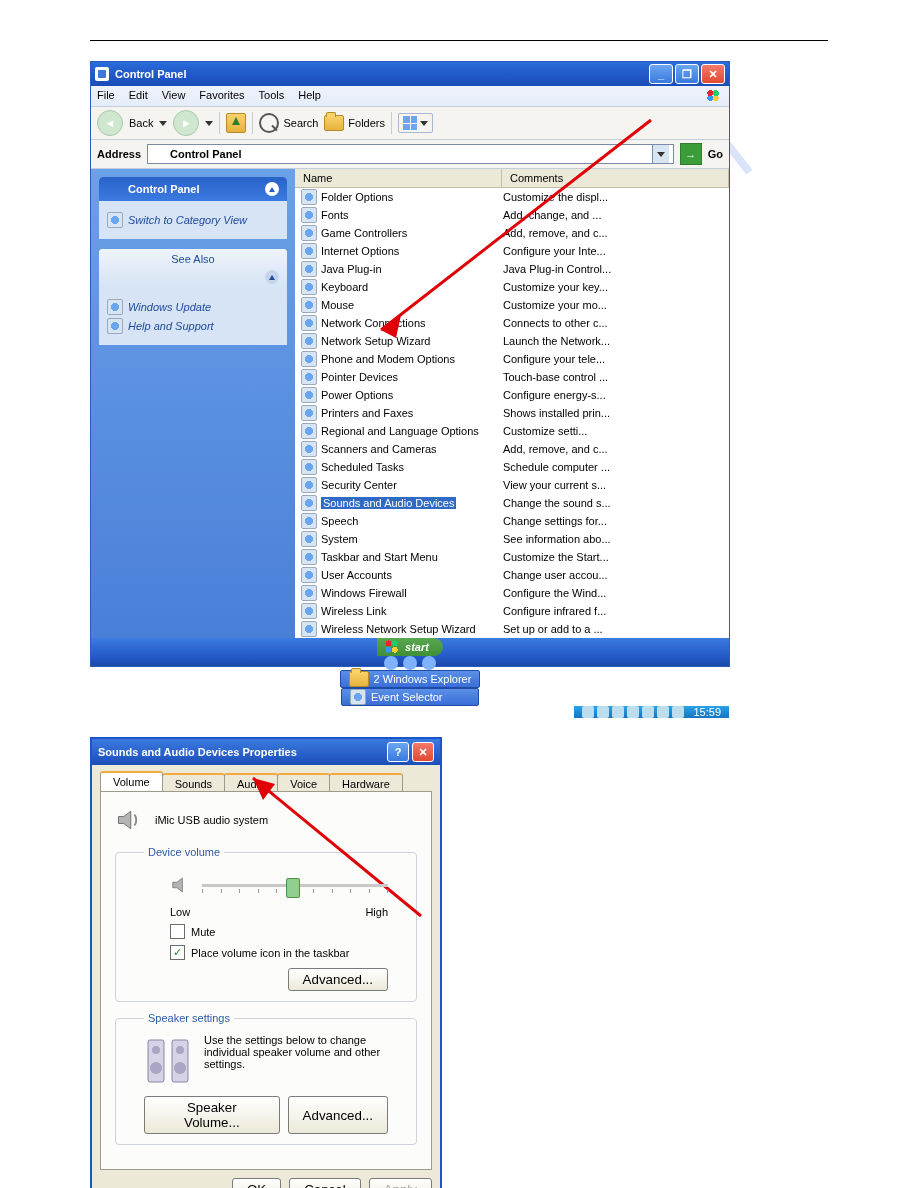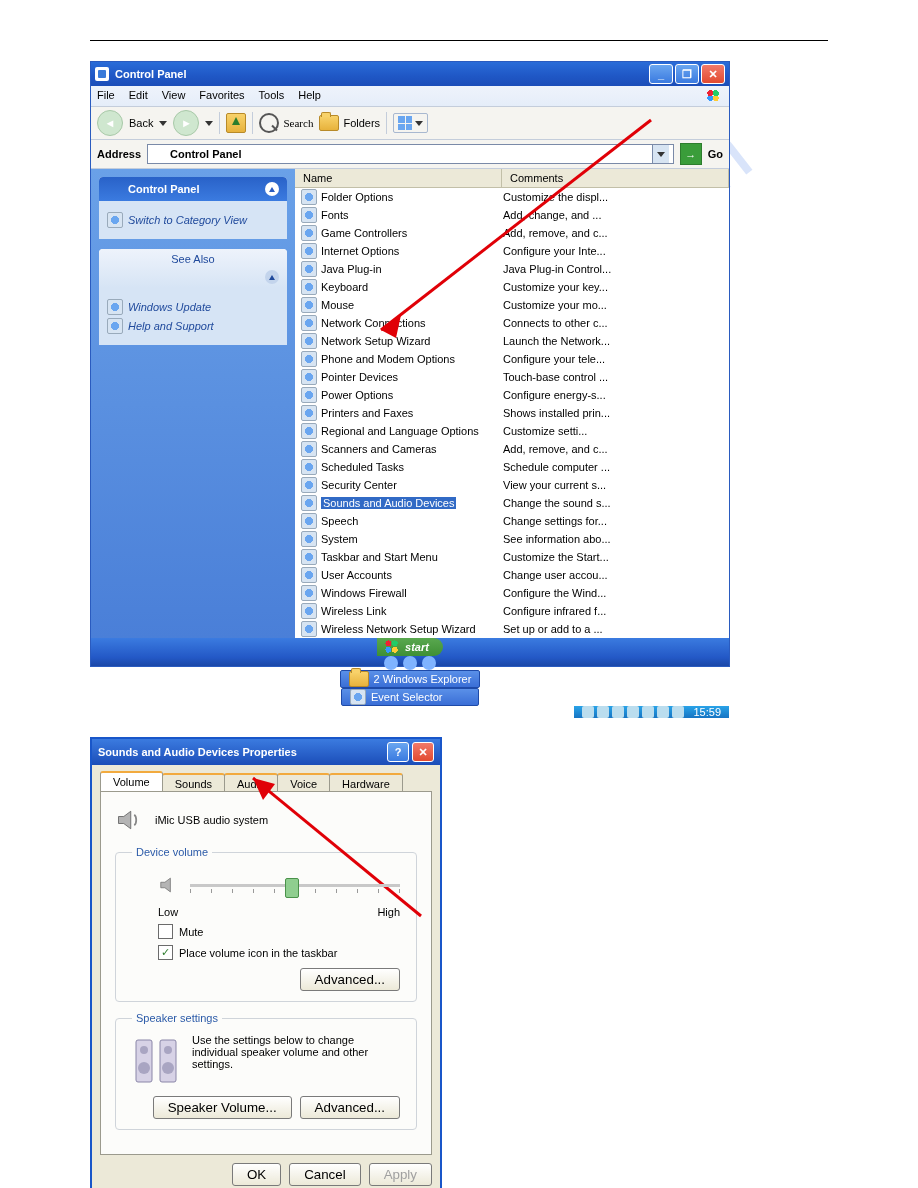--- a/index.html
+++ b/index.html
@@ -59,21 +59,21 @@
   .toolbar {
     background:#f5f4f0;
     border-bottom:1px solid #c4cddb;
     padding:3px 6px;
     display:flex; align-items:center; gap:6px;
     font-size:11px;
   }
   .tb-btn-round { width:24px; height:24px; border-radius:50%; background:radial-gradient(circle at 35% 30%, #7ec97e, #3a9d3a 70%); border:1px solid #2d7d2d; display:flex; align-items:center; justify-content:center; color:#fff; }
   .tb-btn-round.disabled { background:#cfe7cf; border-color:#a8c9a8; }
   .tb-sep { width:1px; height:22px; background:#c4cddb; }
-  .tb-search { display:flex; align-items:center; gap:4px;font-family:Liberation Serif, serif; }
+  .tb-search { display:flex; align-items:center; gap:4px; }
   .tb-folders { display:flex; align-items:center; gap:4px; }
   .mag { width:16px;height:16px;border:2px solid #555;border-radius:50%;position:relative; }
   .mag::after{content:"";position:absolute;width:7px;height:2px;background:#555;left:10px;top:12px;transform:rotate(45deg);}
   .folder-ic{width:18px;height:14px;background:linear-gradient(#f8d26a,#e7b23c);border:1px solid #b88a28;border-radius:2px;position:relative;}
   .folder-ic::before{content:"";position:absolute;top:-4px;left:1px;width:8px;height:4px;background:#f8d26a;border:1px solid #b88a28;border-bottom:none;border-radius:2px 2px 0 0;}
   .up-ic{width:18px;height:18px;background:linear-gradient(#f8d26a,#e7b23c);border:1px solid #b88a28;border-radius:2px;position:relative;}
   .up-ic::after{content:"";position:absolute;left:5px;top:3px;width:0;height:0;border-left:4px solid transparent;border-right:4px solid transparent;border-bottom:8px solid #2d7d2d;}
   .views-btn{display:flex;align-items:center;gap:3px;border:1px solid #a8b8d0;padding:2px 4px;border-radius:2px;}
   .views-grid{width:14px;height:14px;display:grid;grid-template:repeat(2,1fr)/repeat(2,1fr);gap:1px;}
   .views-grid span{background:#6aa6f0;}
@@ -134,21 +134,21 @@
 
   .tabs{display:flex;margin:6px 8px 0 8px;}
   .tab{padding:3px 12px;background:#ece9d8;border:1px solid #9b9a8d;border-bottom:none;border-radius:3px 3px 0 0;margin-right:-1px;position:relative;}
   .tab.active{background:#fff;z-index:2;border-top:2px solid #f2aa3e;}
   .tab:not(.active){top:2px;border-top:2px solid #f2aa3e;}
   .tab-panel{margin:0 8px 8px 8px;background:#fcfcfa;border:1px solid #9b9a8d;padding:14px;position:relative;}
 
   .dev-row{display:flex;align-items:center;gap:12px;margin-bottom:12px;}
   .spk-ic{width:28px;height:28px;}
   .spk-svg{fill:#b4b4b4;stroke:#666;}
-  fieldset.grp{border:1px solid #cfd4da;border-radius:4px;margin:10px 0;padding:10px 16px;}
+  fieldset.grp{border:1px solid #cfd4da;border-radius:4px;margin:10px 0;padding:10px 28px;}
   fieldset.grp legend{color:#2b5aa8;padding:0 4px;}
   .slider-row{display:flex;align-items:center;gap:10px;margin:6px 0 4px 26px;}
   .slider-track{flex:1;height:3px;background:#c8c8c8;position:relative;}
   .slider-ticks{position:absolute;left:0;right:0;top:5px;display:flex;justify-content:space-between;}
   .slider-ticks span{width:1px;height:4px;background:#999;}
   .slider-thumb{position:absolute;top:-6px;width:12px;height:18px;background:#8fce8f;border:1px solid #4a924a;border-radius:2px;}
   .slider-labels{display:flex;justify-content:space-between;margin:10px 0 6px 26px;}
   .chk-row{display:flex;align-items:center;gap:6px;margin:6px 0 4px 26px;}
   .chk{width:13px;height:13px;border:1px solid #6b6b6b;background:#fff;display:flex;align-items:center;justify-content:center;}
   .chk.checked::after{content:"✓";color:#2d7d2d;font-size:11px;line-height:1;}

